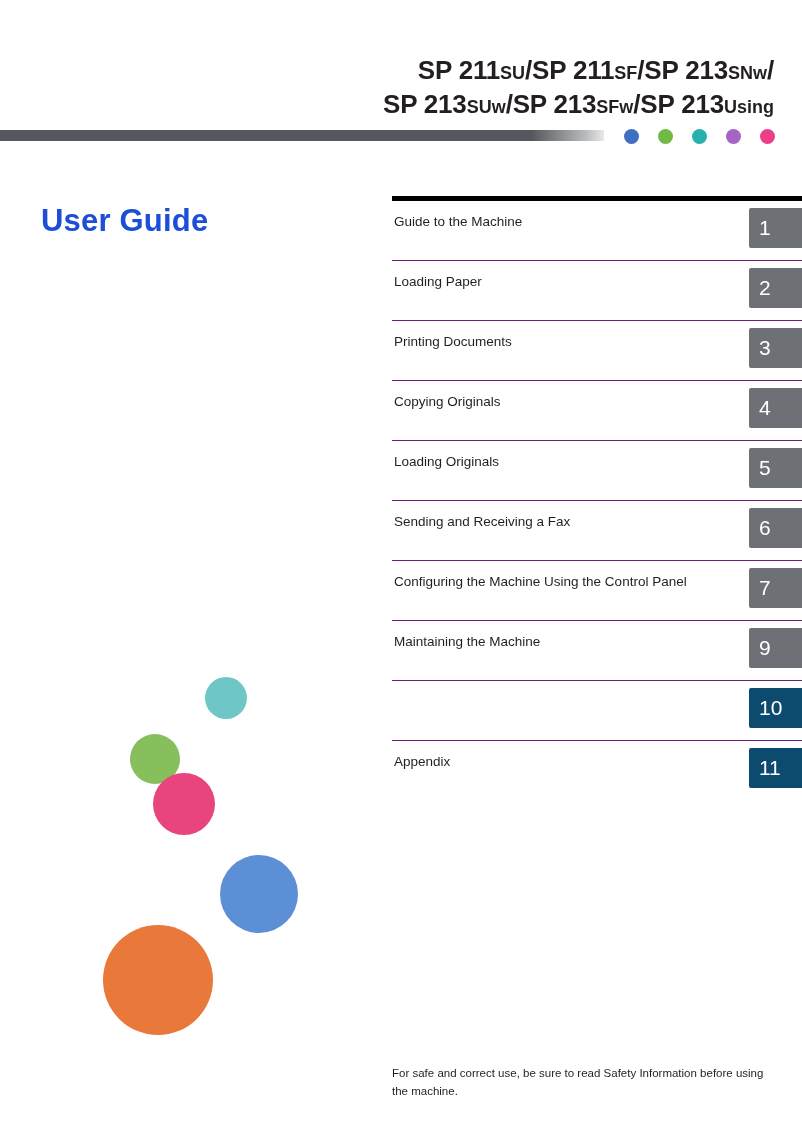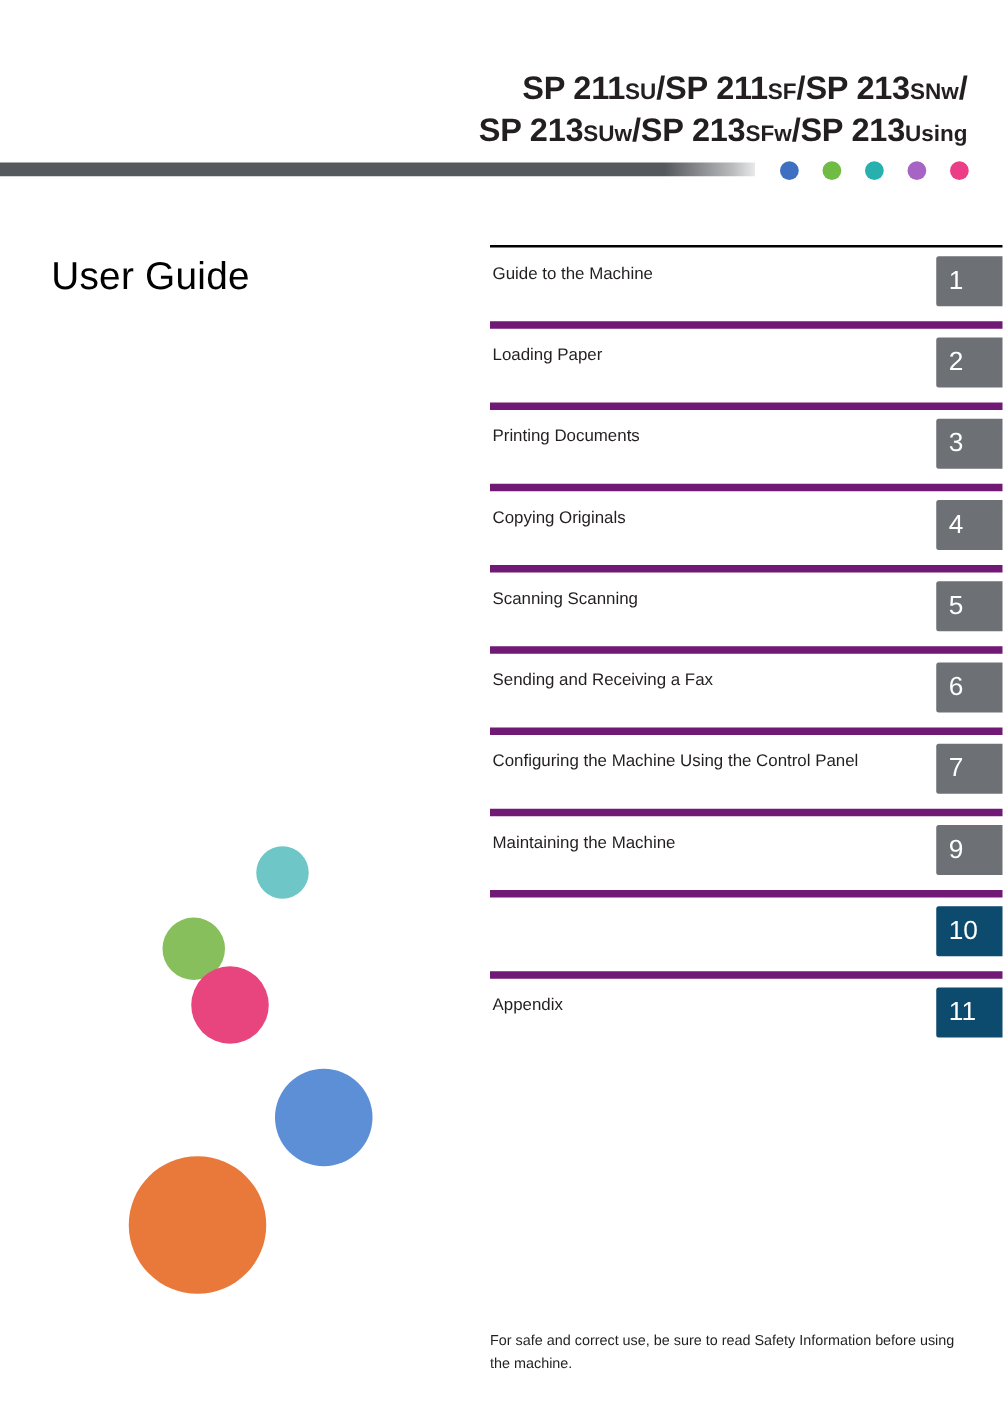--- a/index.html
+++ b/index.html
@@ -58,45 +58,45 @@
     border-radius: 50%;
     top: 2px;
   }
 
   
   .user-guide {
     position: absolute;
     left: 41px;
     top: 203px;
     font-size: 31px;
-    font-weight: normal;
+    font-weight: bold;
     letter-spacing: 0.2px;
-    color: #000000;
+    color: #1d4ed8;
   }
 
   
   .deco {
     position: absolute;
     border-radius: 50%;
   }
 
   
   .chapters {
     position: absolute;
     left: 392px;
     top: 196px;
     width: 410px;
   }
   .chapter {
     position: relative;
-    border-top: 6px solid #701a75;
+    border-top: 1px solid #701a75;
     height: 59px;
   }
   .chapter:first-child {
-    border-top: 2px solid #000000;
+    border-top: 5px solid #000000;
   }
   .chapter .label {
     position: absolute;
     left: 2px;
     top: 11px;
     width: 300px;
     font-size: 13.5px;
     line-height: 19px;
     color: #231f20;
   }
@@ -167,21 +167,21 @@
     </div>
     <div class="chapter">
       <div class="label">Printing Documents</div>
       <div class="num" style="background: rgb(109, 112, 116);">3</div>
     </div>
     <div class="chapter">
       <div class="label">Copying Originals</div>
       <div class="num" style="background: rgb(109, 112, 116);">4</div>
     </div>
     <div class="chapter">
-      <div class="label">Scanning Scanning</div>
+      <div class="label">Loading Originals</div>
       <div class="num" style="background: rgb(109, 112, 116);">5</div>
     </div>
     <div class="chapter">
       <div class="label">Sending and Receiving a Fax</div>
       <div class="num" style="background: rgb(109, 112, 116);">6</div>
     </div>
     <div class="chapter">
       <div class="label">Configuring the Machine Using the Control Panel</div>
       <div class="num" style="background: rgb(109, 112, 116);">7</div>
     </div>

